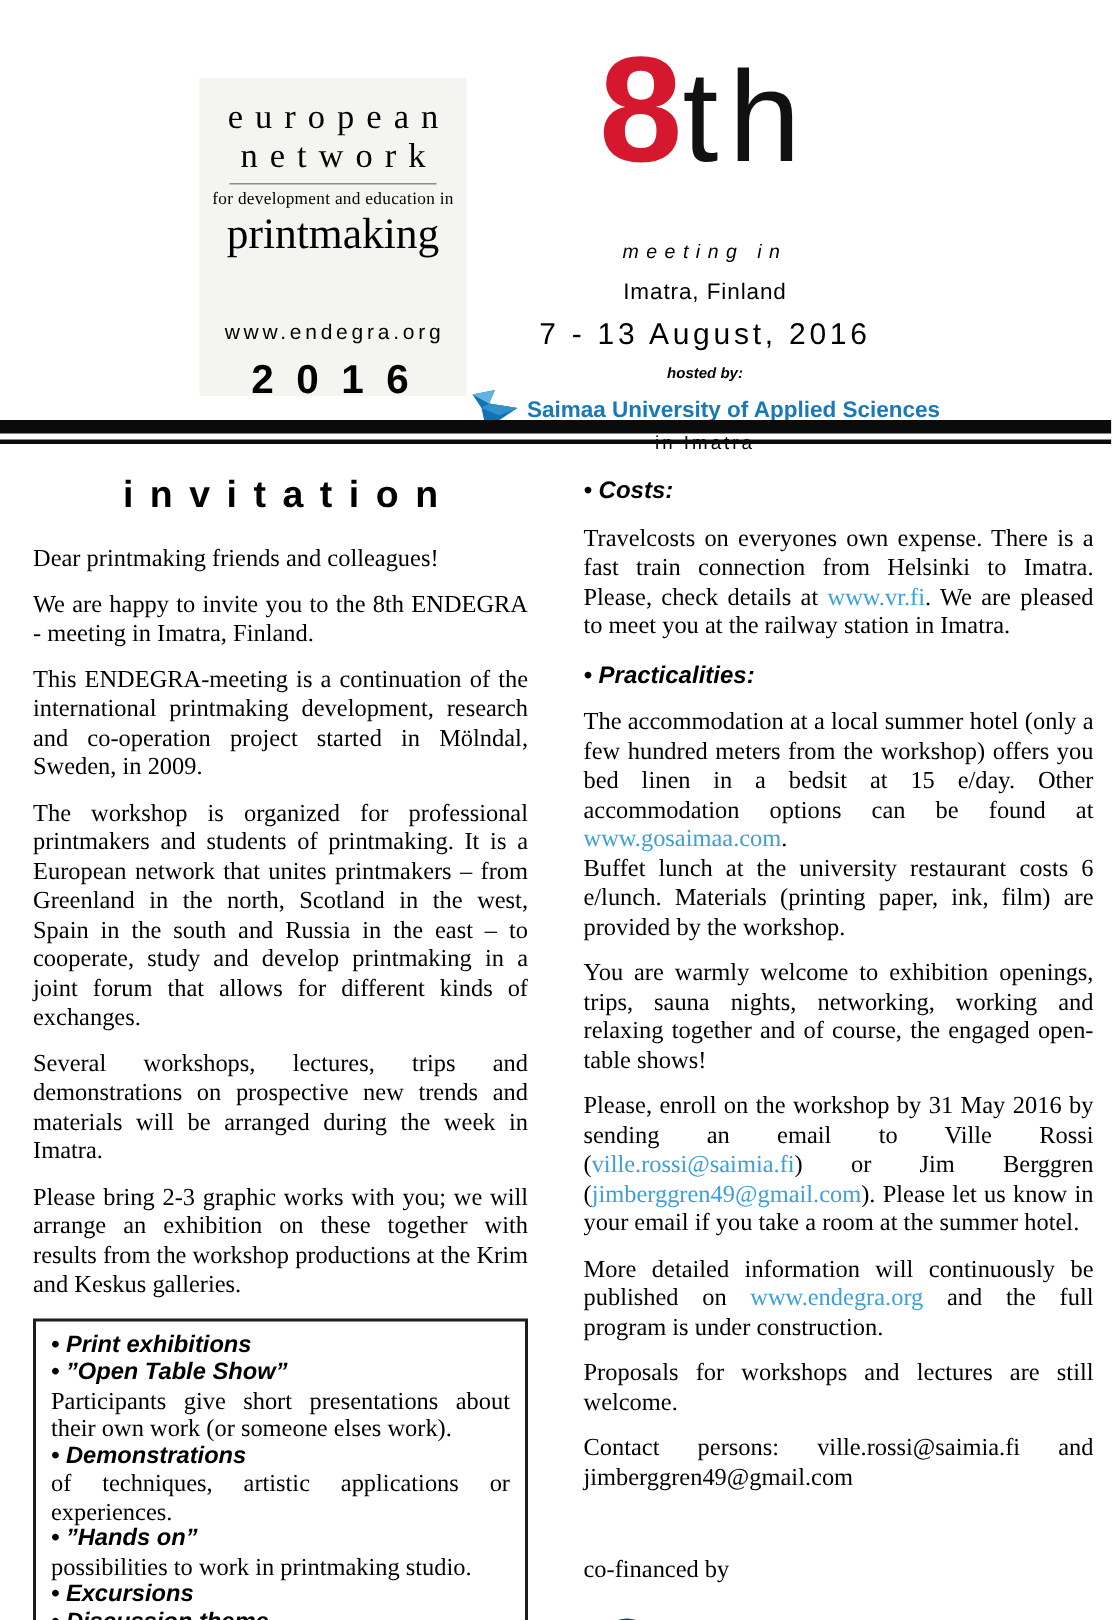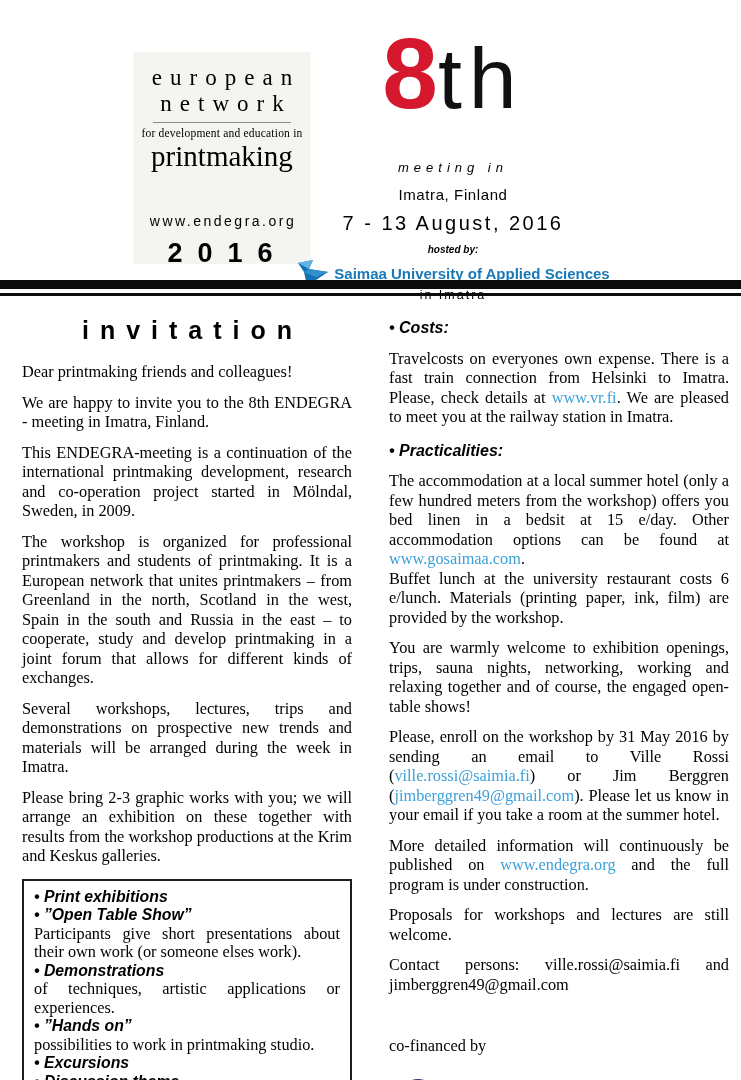--- a/index.html
+++ b/index.html
@@ -13,21 +13,21 @@
         font-family:"Liberation Serif",serif;color:#000;}
   
   .logo-box{position:absolute;left:133px;top:52px;width:178px;height:212px;
             background:var(--logo-box-bg);text-align:center;padding-top:13px;}
   .lb-word{font-family:"Liberation Serif",serif;font-size:23px;letter-spacing:8px;padding-left:8px;line-height:26px;}
   .lb-rule{width:138px;height:1px;background:#8a8a8a;margin:5px auto 4px;}
   .lb-sub{font-size:11.5px;letter-spacing:.2px;}
   .lb-title{font-size:29px;margin-top:1px;}
   .lb-url{font-family:"Liberation Sans",sans-serif;font-size:14px;letter-spacing:2.5px;padding-left:2px;margin-top:40px;}
   .lb-year{font-family:"Liberation Sans",sans-serif;font-weight:bold;font-size:27px;letter-spacing:15px;padding-left:11px;margin-top:9px;}
-  .head-right{position:absolute;left:298px;top:28px;width:310px;text-align:center;
+  .head-right{position:absolute;left:315px;top:28px;width:310px;text-align:center;
               font-family:"Liberation Sans",sans-serif;}
   .edition{line-height:90px;white-space:nowrap;}
   .ed8{font-size:100px;font-weight:bold;color:var(--red);}
   .edth{font-size:86px;font-weight:normal;letter-spacing:7px;color:#111;}
   .meeting-in{font-style:italic;font-size:13px;letter-spacing:5px;margin-top:12px;}
   .location{font-size:15px;letter-spacing:.6px;margin-top:11px;}
   .dates{font-size:20px;letter-spacing:2.5px;margin-top:9px;}
   .hosted{font-style:italic;font-weight:bold;font-size:10px;margin-top:9px;}
   .saimaa-row{display:flex;align-items:center;justify-content:center;gap:4px;margin-top:4px;}
   .saimaa-text{font-size:15px;font-weight:bold;color:var(--saimaa-blue);white-space:nowrap;}

